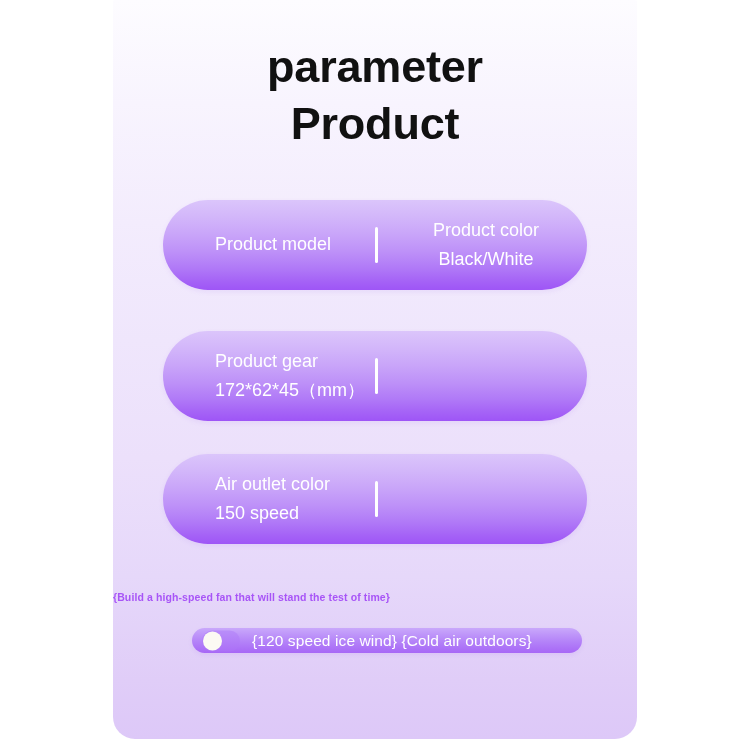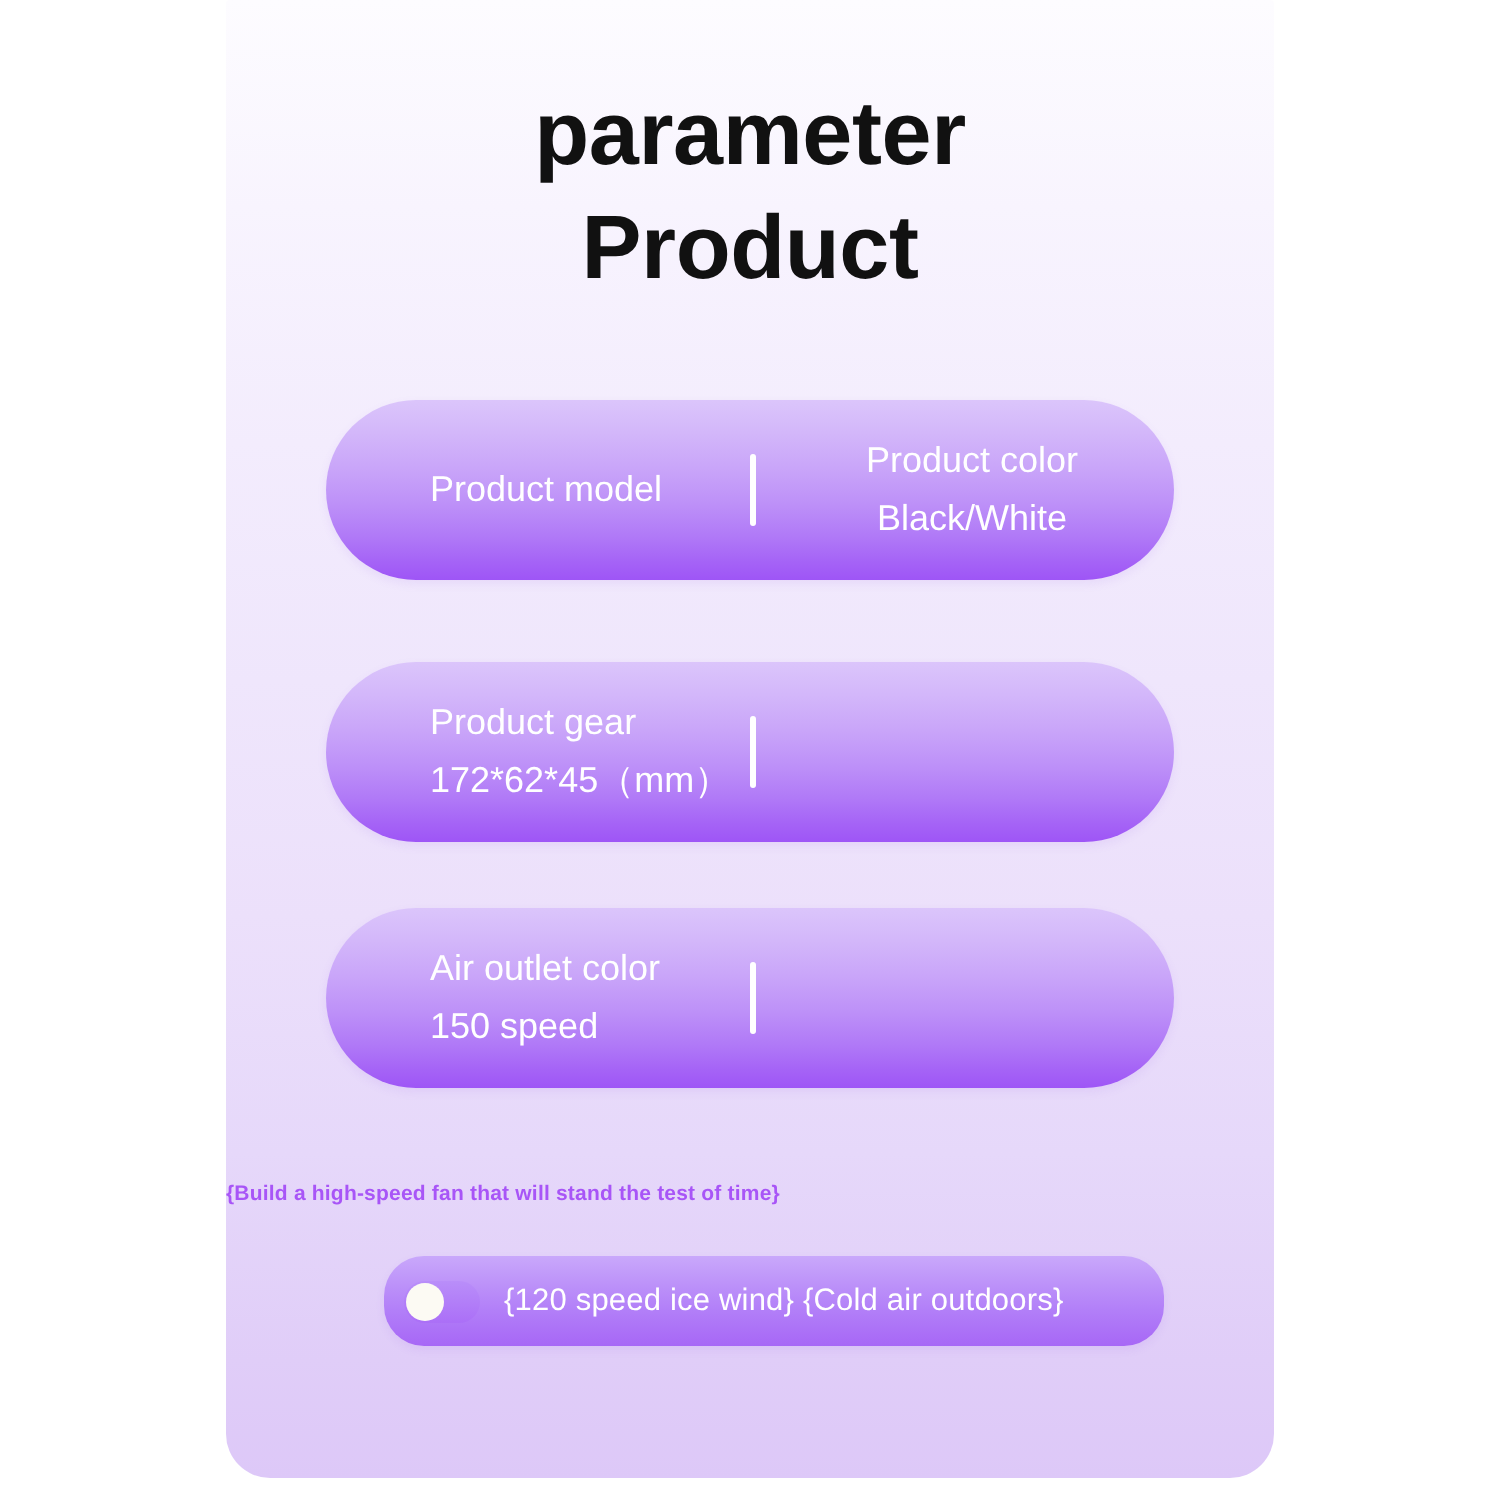--- a/index.html
+++ b/index.html
@@ -118,21 +118,21 @@
     font-weight: bold;
     letter-spacing: 0.1px;
   }
 
   
   #bottom-pill {
     position: absolute;
     left: 79px;
     top: 628px;
     width: 390px;
-    height: 45px;
+    height: 25px;
     border-radius: 20px;
     background: linear-gradient(180deg,
         #c9a8fb 0%,
         #bd93f9 30%,
         #b27ff8 60%,
         #a767f6 100%);
     box-shadow: 0 2px 4px rgba(150, 90, 230, 0.10);
   }
 
   #toggle-knob {

